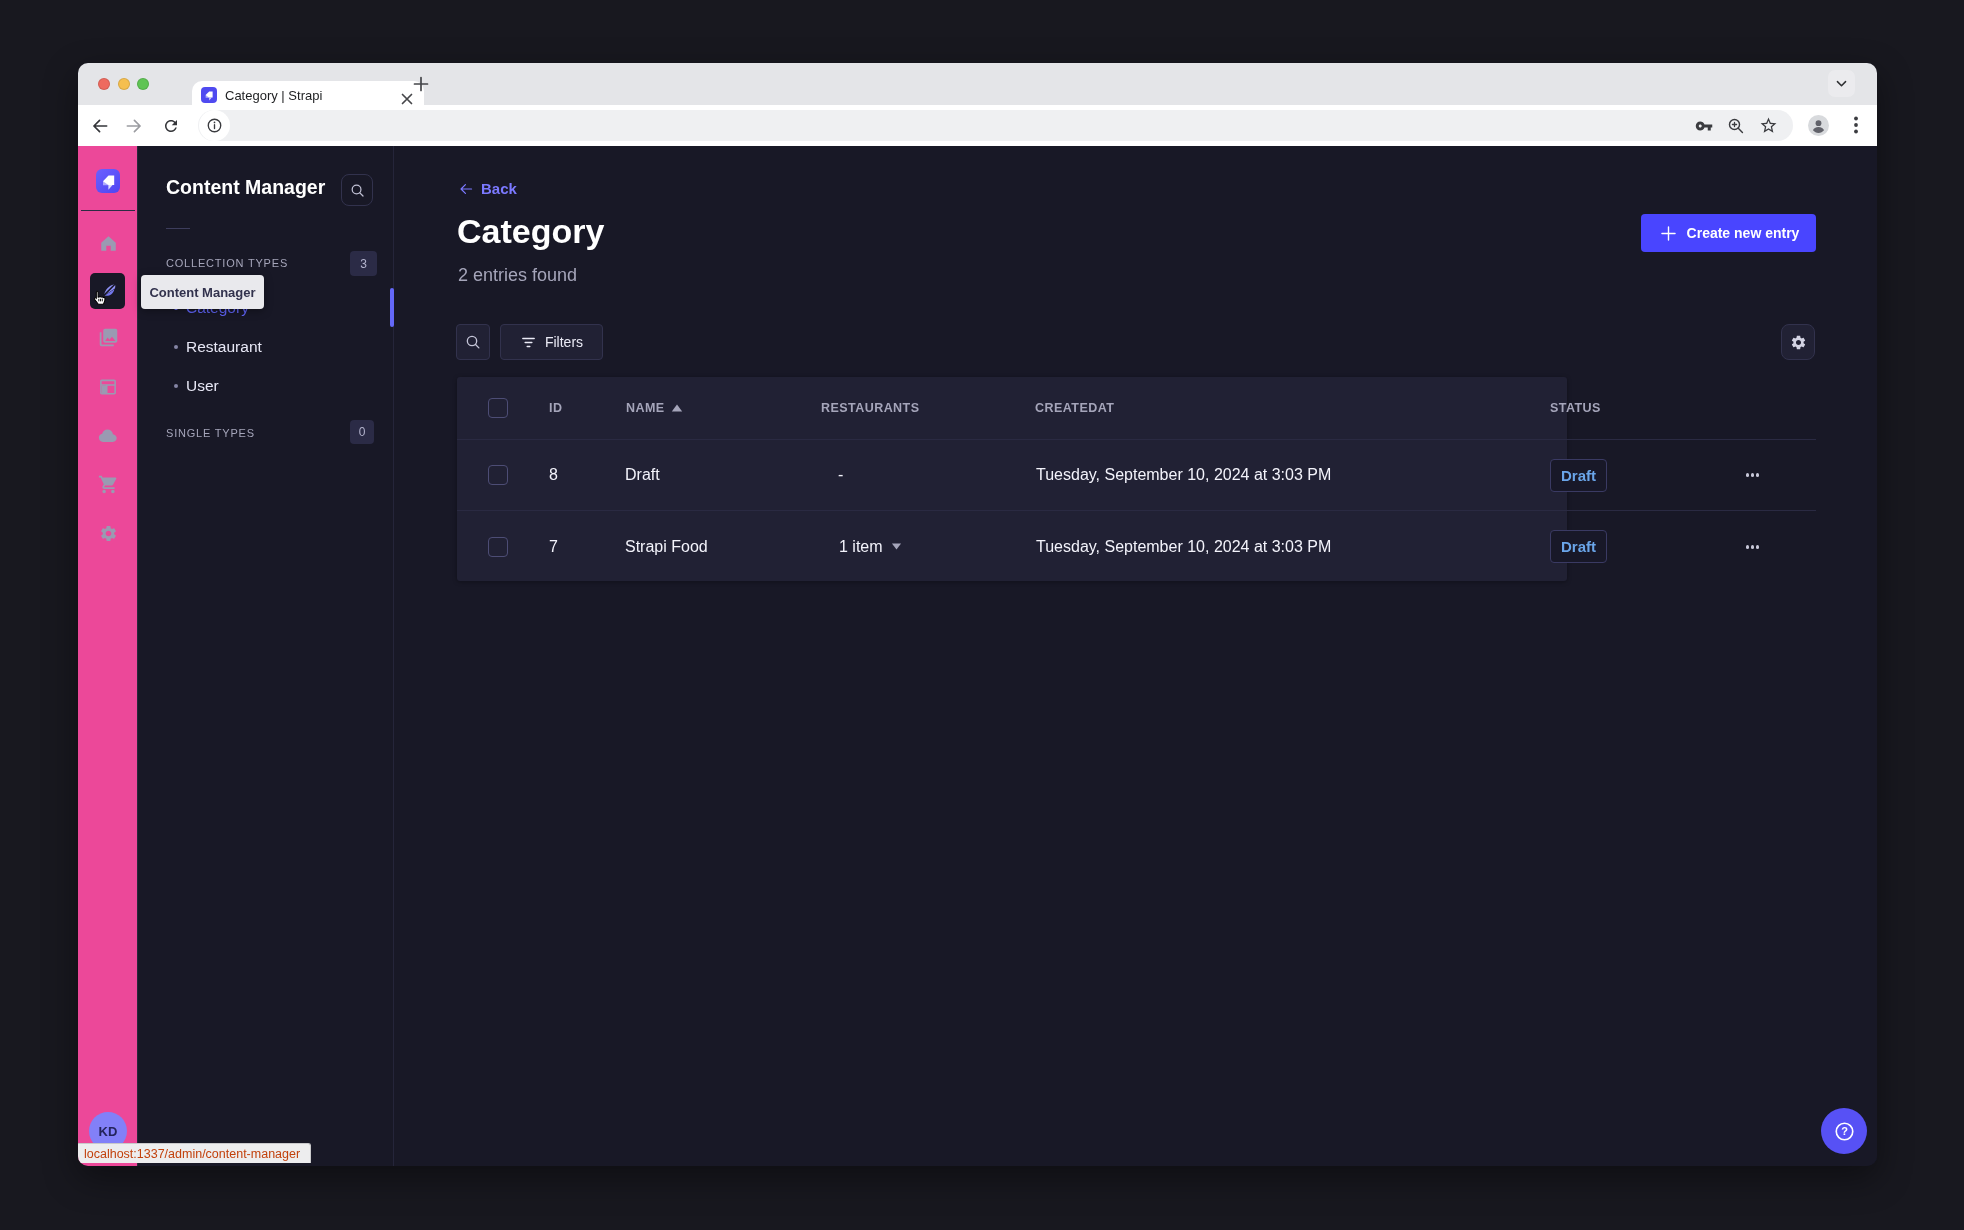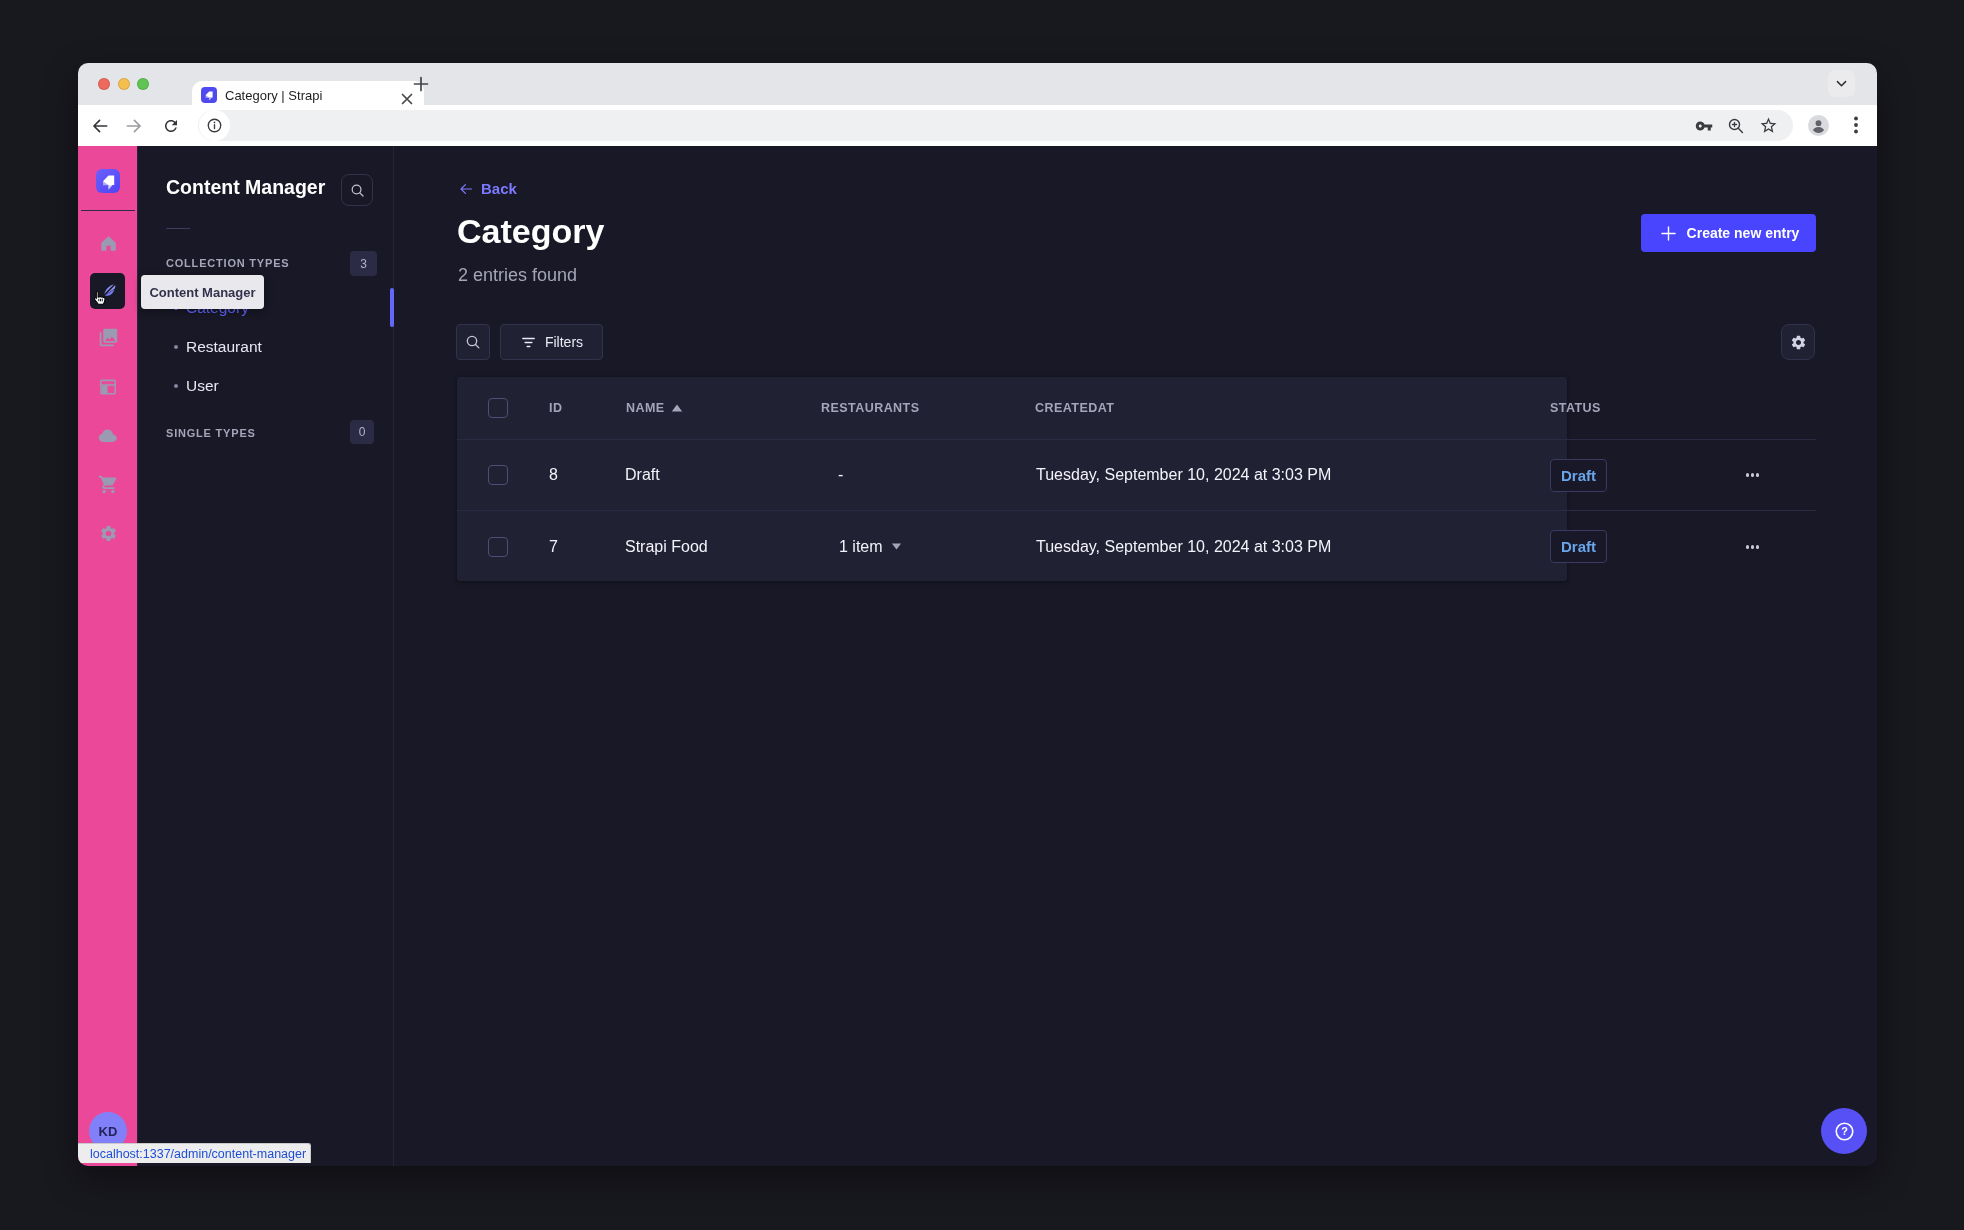--- a/index.html
+++ b/index.html
@@ -26,21 +26,21 @@
   .logo { position:absolute; left:18px; top:23px; width:24px; height:24px; border-radius:6px; background:linear-gradient(140deg,#6c60ff 0%,#4f45f2 100%); }
   .nav-div { position:absolute; left:3px; top:64px; width:54px; height:1px; background:#2c2c44; }
   .navic { position:absolute; left:0; width:60px; height:36px; display:flex; align-items:center; justify-content:center; color:#9a9ab2; }
   .navic svg { display:block; }
   .active-bg { position:absolute; left:12px; top:127px; width:35px; height:36px; background:#181826; border-radius:5px; }
   .kd { position:absolute; left:11px; top:966px; width:38px; height:38px; border-radius:50%; background:#8280f8; display:flex; align-items:center; justify-content:center; font-size:13px; font-weight:bold; color:#24245c; }
   .subnav { position:absolute; left:60px; top:0; width:256px; height:100%; background:#181826; border-right:1px solid #25253a; }
   .sn-head { position:absolute; left:28px; top:30px; font-size:19.5px; font-weight:700; color:#ffffff; }
   .sn-search { position:absolute; left:203px; top:28px; width:32px; height:32px; border:1px solid #32324d; border-radius:8px; display:flex; align-items:center; justify-content:center; color:#c0c0d4; }
   .sn-div { position:absolute; left:28px; top:82px; width:24px; height:1px; background:#3d3d5c; }
-  .sn-label { position:absolute; left:28px; font-size:11px; font-weight:700; color:#a5a5ba; letter-spacing:0.8px; }
+  .sn-label { position:absolute; left:28px; font-size:11px; font-weight:400; color:#a5a5ba; letter-spacing:0.8px; }
   .sn-badge { position:absolute; left:212px; width:27px; height:25px; background:#2b2b46; border-radius:4px; font-size:12px; color:#b3b3cd; display:flex; align-items:center; justify-content:center; }
   .sn-item { position:absolute; left:0; width:100%; height:36px; display:flex; align-items:center; }
   .sn-dot { width:4px; height:4px; border-radius:50%; background:#8585a5; margin-left:36px; margin-right:8px; }
   .sn-item span { font-size:15.5px; color:#e7e7f5; }
   .blue-bar { position:absolute; left:252px; top:142px; width:4px; height:39px; background:#6468f8; border-radius:2px; }
   .tooltip { position:absolute; left:3px; top:129px; width:123px; height:34px; background:#e9e9ed; border-radius:4px; box-shadow:0 2px 8px rgba(0,0,0,.35); display:flex; align-items:center; justify-content:center; font-size:13px; font-weight:700; color:#32324d; }
   .main { position:absolute; left:316px; top:0; width:1483px; height:100%; }
   .back { position:absolute; left:65px; top:34px; display:flex; align-items:center; gap:8px; color:#7b79ff; font-size:15px; font-weight:700; }
   .h1 { position:absolute; left:63px; top:66px; font-size:34px; font-weight:700; color:#ffffff; }
   .sub { position:absolute; left:64px; top:119px; font-size:18px; color:#a5a5ba; }
@@ -50,21 +50,21 @@
   
   .table { position:absolute; left:63px; top:231px; width:1110px; height:204px; background:#212134; border-radius:3px; box-shadow:0 1px 4px rgba(3,3,5,.35); }
   .chk { position:absolute; width:20px; height:20px; border:1px solid #4d4d75; border-radius:4px; }
   .th { position:absolute; font-size:12.5px; font-weight:700; color:#a5a5ba; letter-spacing:0.45px; }
   .td { position:absolute; font-size:16px; color:#f3f3fb; }
   .rowline { position:absolute; left:0; width:1359px; height:1px; background:#2a2a42; }
   .badge { position:absolute; left:1093px; width:57px; height:33px; background:#181828; border:1px solid #3a3a63; border-radius:4px; display:flex; align-items:center; justify-content:center; font-size:15px; font-weight:600; color:#6aa5e9; }
   .dots { position:absolute; left:1289px; width:14px; height:6px; display:flex; gap:1.8px; align-items:center; }
   .dots i { width:3.2px; height:3.2px; border-radius:50%; background:#c7c7d8; }
   .help { position:absolute; left:1427px; top:962px; width:46px; height:46px; border-radius:50%; background:#5751f5; display:flex; align-items:center; justify-content:center; }
-  .statusbub { position:absolute; left:0px; top:997px; width:233px; height:20px; background:#ededee; border:1px solid #c9c9cb; border-left:none; border-bottom:none; border-radius:0 3px 0 0; font-size:12.5px; color:#1d4ed8; display:flex; align-items:center; padding-left:12px; }
+  .statusbub { position:absolute; left:0px; top:997px; width:233px; height:20px; background:#ededee; border:1px solid #c9c9cb; border-left:none; border-bottom:none; border-radius:0 3px 0 0; font-size:12.5px; color:#c2410c; display:flex; align-items:center; padding-left:6px; }
 </style>
 </head>
 <body>
 <div class="window">
 
   <div class="tabstrip">
     <div class="light" style="left:20px; top:15px; background:#ee6a5f; box-shadow:inset 0 0 0 1px rgba(0,0,0,.12);"></div>
     <div class="light" style="left:40px; top:15px; background:#f5bf4f; box-shadow:inset 0 0 0 1px rgba(0,0,0,.12);"></div>
     <div class="light" style="left:59px; top:15px; background:#5fc454; box-shadow:inset 0 0 0 1px rgba(0,0,0,.12);"></div>
     <div class="tab">

